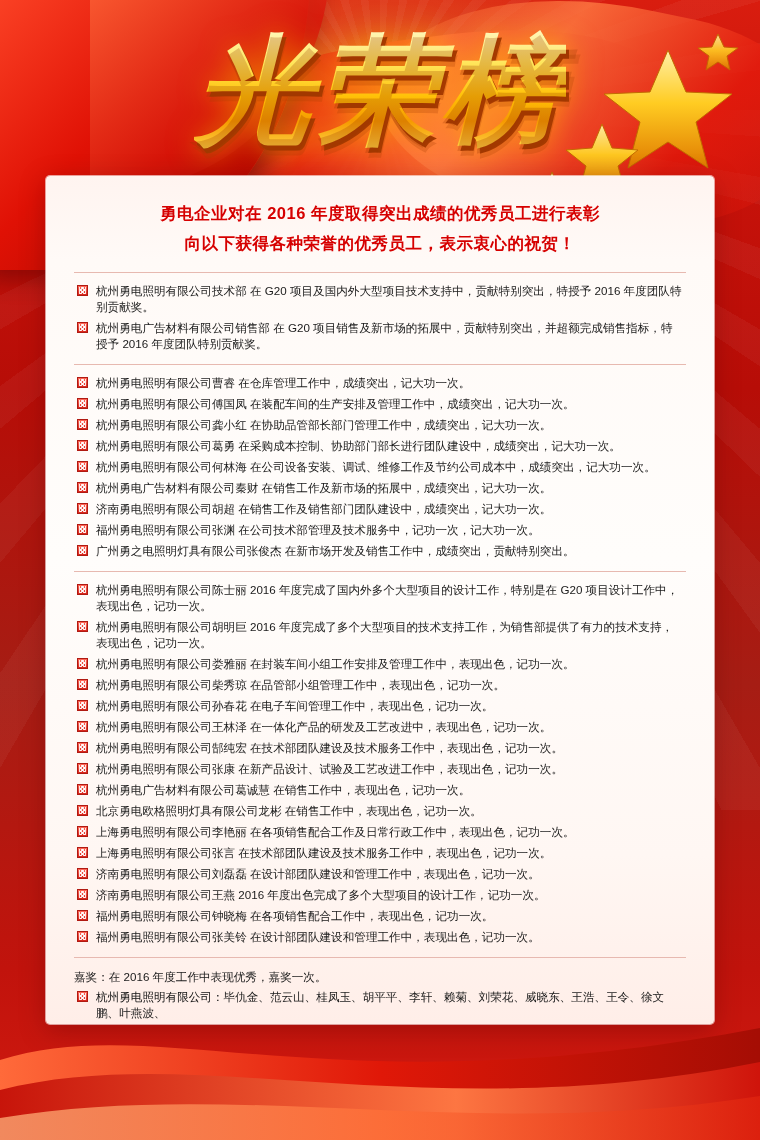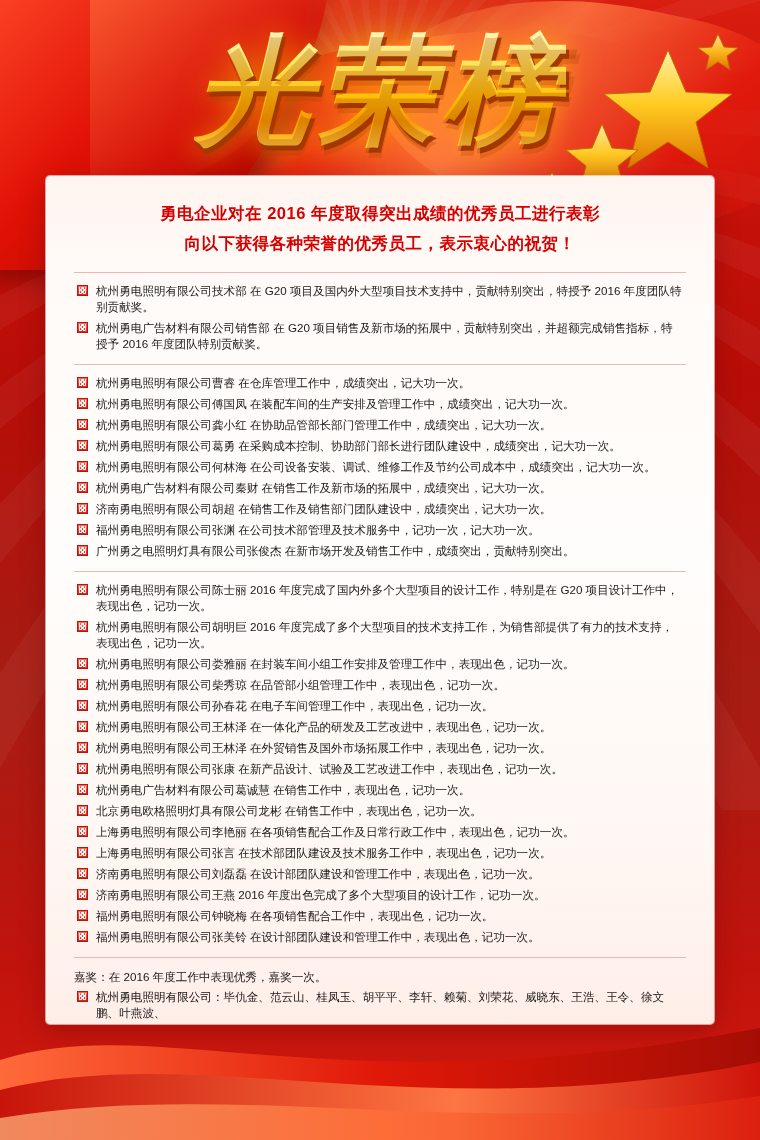--- a/index.html
+++ b/index.html
@@ -240,21 +240,21 @@
 
       <hr class="sep">
 
       <ul class="items" id="sec-merit">
           <li><span class="bullet"></span><span>杭州勇电照明有限公司陈士丽  2016 年度完成了国内外多个大型项目的设计工作，特别是在 G20 项目设计工作中，表现出色，记功一次。</span></li>
           <li><span class="bullet"></span><span>杭州勇电照明有限公司胡明巨  2016 年度完成了多个大型项目的技术支持工作，为销售部提供了有力的技术支持，表现出色，记功一次。</span></li>
           <li><span class="bullet"></span><span>杭州勇电照明有限公司娄雅丽  在封装车间小组工作安排及管理工作中，表现出色，记功一次。</span></li>
           <li><span class="bullet"></span><span>杭州勇电照明有限公司柴秀琼  在品管部小组管理工作中，表现出色，记功一次。</span></li>
           <li><span class="bullet"></span><span>杭州勇电照明有限公司孙春花  在电子车间管理工作中，表现出色，记功一次。</span></li>
           <li><span class="bullet"></span><span>杭州勇电照明有限公司王林泽  在一体化产品的研发及工艺改进中，表现出色，记功一次。</span></li>
-          <li><span class="bullet"></span><span>杭州勇电照明有限公司王林泽  在外贸销售及国外市场拓展工作中，表现出色，记功一次。</span></li>
+          <li><span class="bullet"></span><span>杭州勇电照明有限公司郜纯宏  在技术部团队建设及技术服务工作中，表现出色，记功一次。</span></li>
           <li><span class="bullet"></span><span>杭州勇电照明有限公司张康  在新产品设计、试验及工艺改进工作中，表现出色，记功一次。</span></li>
           <li><span class="bullet"></span><span>杭州勇电广告材料有限公司葛诚慧  在销售工作中，表现出色，记功一次。</span></li>
           <li><span class="bullet"></span><span>北京勇电欧格照明灯具有限公司龙彬  在销售工作中，表现出色，记功一次。</span></li>
           <li><span class="bullet"></span><span>上海勇电照明有限公司李艳丽  在各项销售配合工作及日常行政工作中，表现出色，记功一次。</span></li>
           <li><span class="bullet"></span><span>上海勇电照明有限公司张言  在技术部团队建设及技术服务工作中，表现出色，记功一次。</span></li>
           <li><span class="bullet"></span><span>济南勇电照明有限公司刘磊磊  在设计部团队建设和管理工作中，表现出色，记功一次。</span></li>
           <li><span class="bullet"></span><span>济南勇电照明有限公司王燕  2016 年度出色完成了多个大型项目的设计工作，记功一次。</span></li>
           <li><span class="bullet"></span><span>福州勇电照明有限公司钟晓梅  在各项销售配合工作中，表现出色，记功一次。</span></li>
           <li><span class="bullet"></span><span>福州勇电照明有限公司张美铃  在设计部团队建设和管理工作中，表现出色，记功一次。</span></li>
         </ul>

